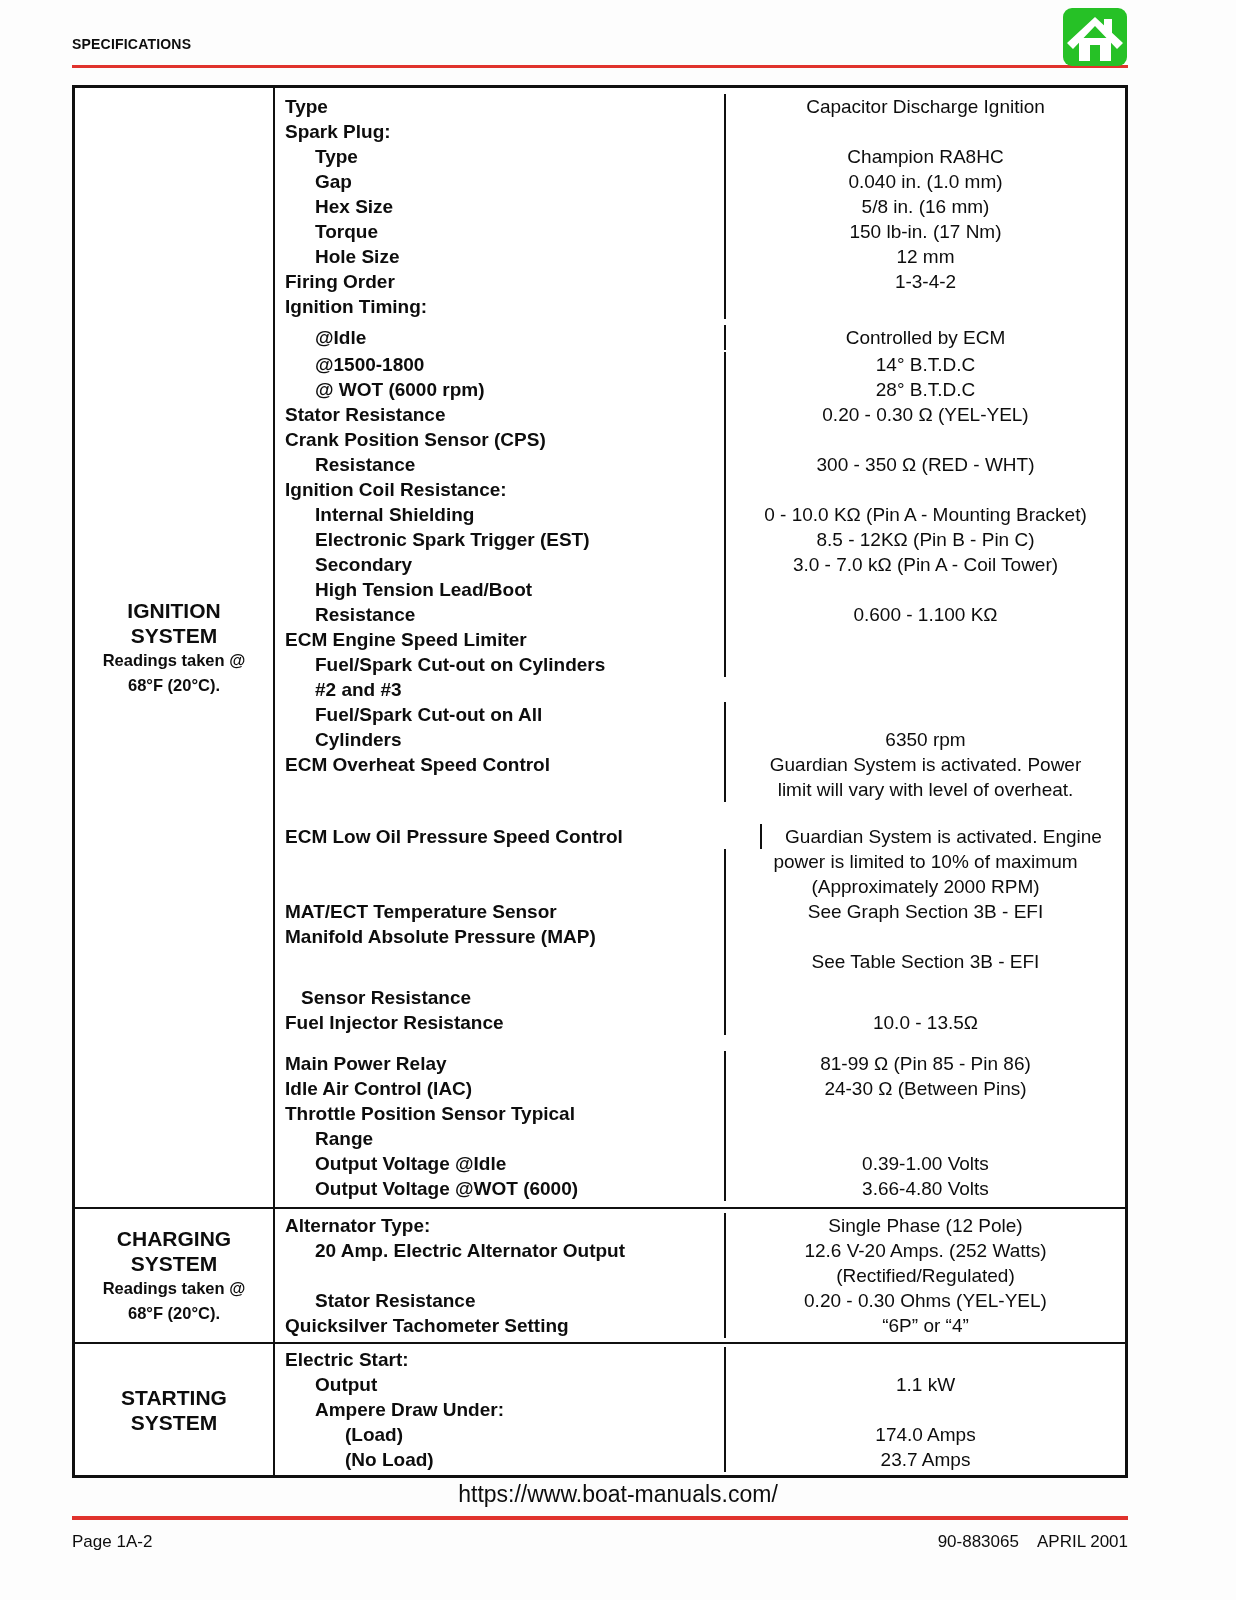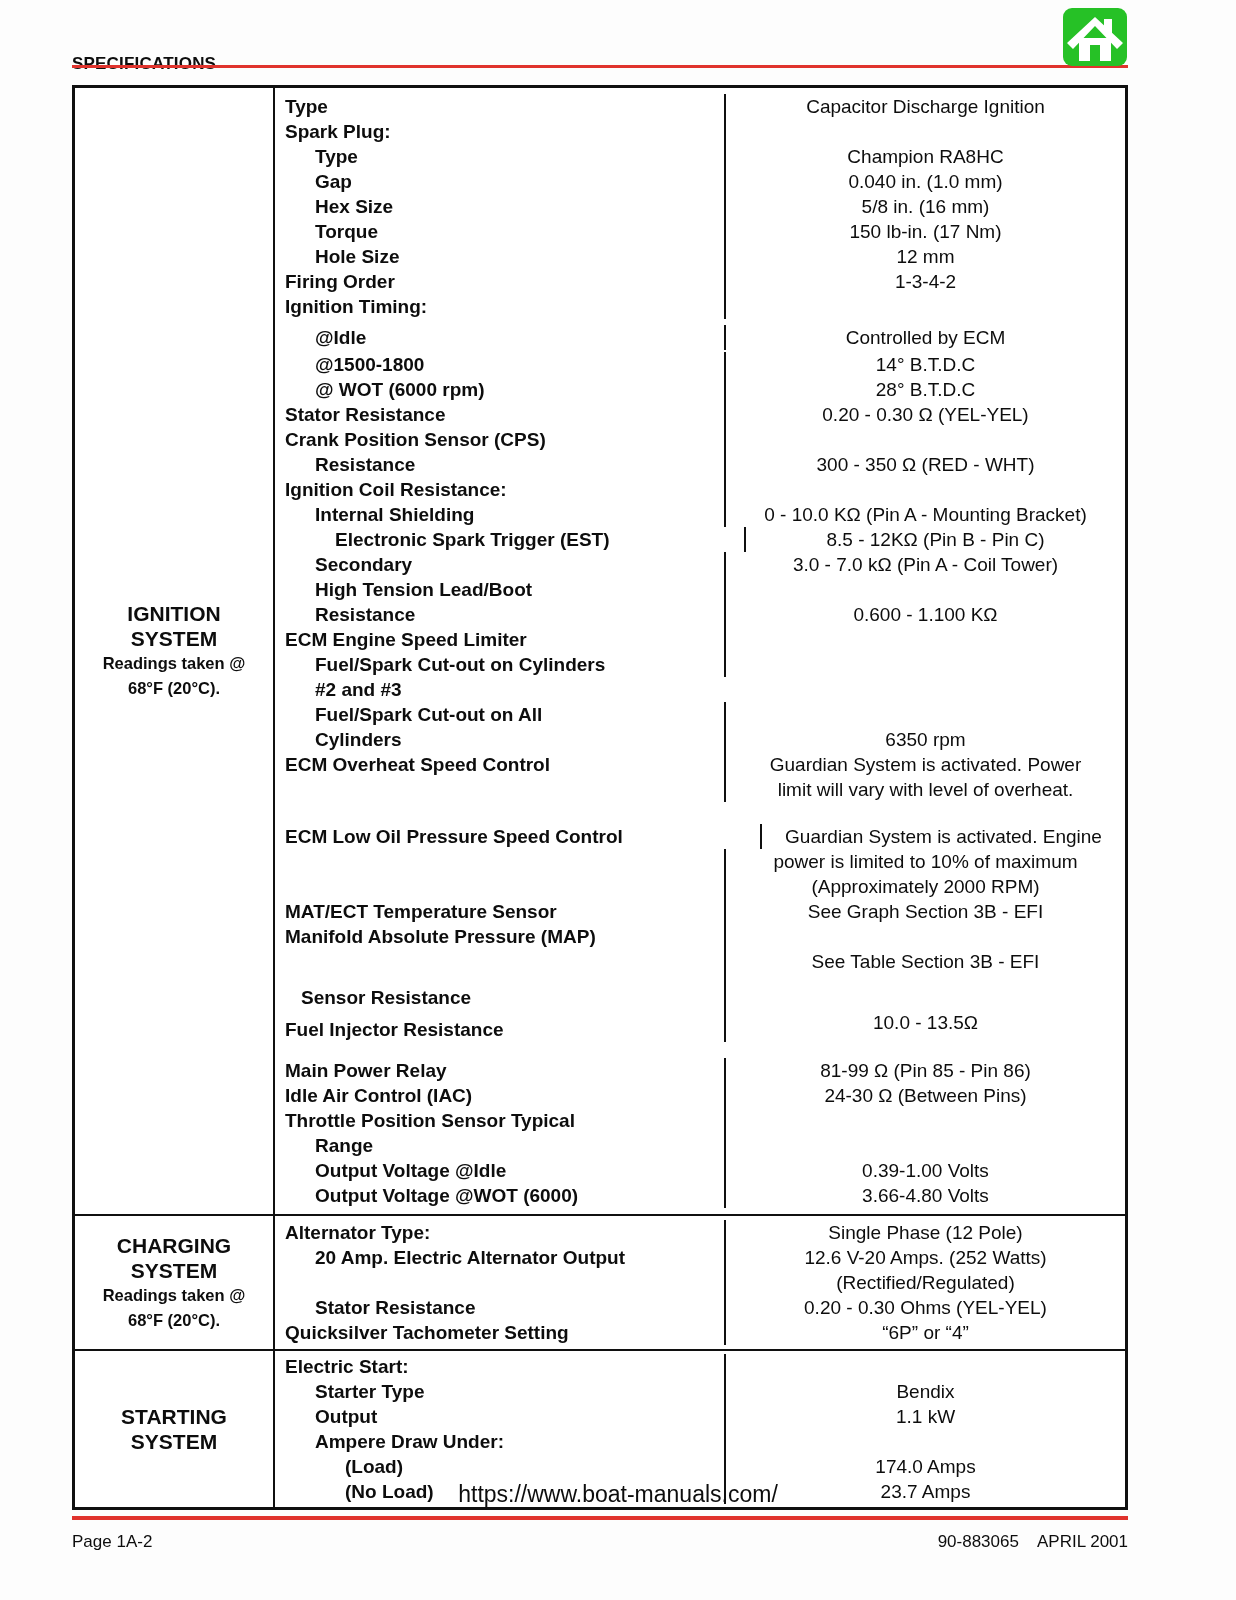--- a/index.html
+++ b/index.html
@@ -1,21 +1,21 @@
 <!DOCTYPE html>
 <html><head>
 <meta charset="utf-8">
 <style>
   html,body{margin:0;padding:0;}
   body{
     width:1236px;height:1600px;position:relative;background:#fdfdfd;
     font-family:"Liberation Sans",sans-serif;color:#0d0d0d;overflow:hidden;
   }
   
-  .hdr-title{position:absolute;left:72px;top:54px;font-size:17px;font-weight:700;letter-spacing:.2px;}
+  .hdr-title{position:absolute;left:72px;top:36px;font-size:14px;font-weight:700;letter-spacing:.2px;}
   .hdr-rule{position:absolute;left:72px;top:65px;width:1056px;height:3px;background:#e0332d;}
   .home-btn{position:absolute;left:1062px;top:8px;width:66px;height:58px;cursor:pointer;}
   
   .spec-table{
     position:absolute;left:72px;top:85px;width:1056px;
     border:3px solid #101010;box-sizing:border-box;background:#fff;
   }
   .section-row{display:flex;align-items:stretch;}
   .section-row + .section-row{border-top:2px solid #101010;}
   .left-cell{
@@ -131,21 +131,21 @@
         </div>
         <div class="spec-line">
           <div class="spec-label" style="padding-left: 10px;">Ignition Coil Resistance:</div>
           <div class="spec-value"></div>
         </div>
         <div class="spec-line">
           <div class="spec-label" style="padding-left: 40px;">Internal Shielding</div>
           <div class="spec-value">0 - 10.0 KΩ (Pin A - Mounting Bracket)</div>
         </div>
         <div class="spec-line">
-          <div class="spec-label" style="padding-left: 40px; margin-left: 20px;">Electronic Spark Trigger (EST)</div>
+          <div class="spec-label" style="padding-left: 40px;">Electronic Spark Trigger (EST)</div>
           <div class="spec-value">8.5 - 12KΩ (Pin B - Pin C)</div>
         </div>
         <div class="spec-line">
           <div class="spec-label" style="padding-left: 40px;">Secondary</div>
           <div class="spec-value">3.0 - 7.0 kΩ (Pin A - Coil Tower)</div>
         </div>
         <div class="spec-line">
           <div class="spec-label" style="padding-left: 40px;">High Tension Lead/Boot</div>
           <div class="spec-value"></div>
         </div>
@@ -198,21 +198,21 @@
         </div>
         <div class="spec-line">
           <div class="spec-label" style="padding-left: 10px;">Manifold Absolute Pressure (MAP)</div>
           <div class="spec-value"></div>
         </div>
         <div class="spec-line">
           <div class="spec-label" style="padding-left: 26px; margin-top: 36px;">Sensor Resistance</div>
           <div class="spec-value">See Table Section 3B - EFI</div>
         </div>
         <div class="spec-line">
-          <div class="spec-label" style="padding-left: 10px; margin-top: 7px;">Fuel Injector Resistance</div>
+          <div class="spec-label" style="padding-left: 10px;">Fuel Injector Resistance</div>
           <div class="spec-value">10.0 - 13.5Ω</div>
         </div>
         <div class="spec-line" style="margin-top: 16px;">
           <div class="spec-label" style="padding-left: 10px;">Main Power Relay</div>
           <div class="spec-value">81-99 Ω (Pin 85 - Pin 86)</div>
         </div>
         <div class="spec-line">
           <div class="spec-label" style="padding-left: 10px;">Idle Air Control (IAC)</div>
           <div class="spec-value">24-30 Ω (Between Pins)</div>
         </div>
@@ -266,24 +266,20 @@
     </div>
     <div class="section-row">
       <div class="left-cell">
         <div class="sys-name">STARTING</div>
         <div class="sys-name">SYSTEM</div>
       </div>
       <div class="content-cell pad-str">
         <div class="spec-line">
           <div class="spec-label" style="padding-left: 10px;">Electric Start:</div>
           <div class="spec-value"></div>
-        </div>
-        <div class="spec-line">
-          <div class="spec-label" style="padding-left: 40px;">Starter Type</div>
-          <div class="spec-value">Bendix</div>
         </div>
         <div class="spec-line">
           <div class="spec-label" style="padding-left: 40px;">Output</div>
           <div class="spec-value">1.1 kW</div>
         </div>
         <div class="spec-line">
           <div class="spec-label" style="padding-left: 40px;">Ampere Draw Under:</div>
           <div class="spec-value"></div>
         </div>
         <div class="spec-line">

